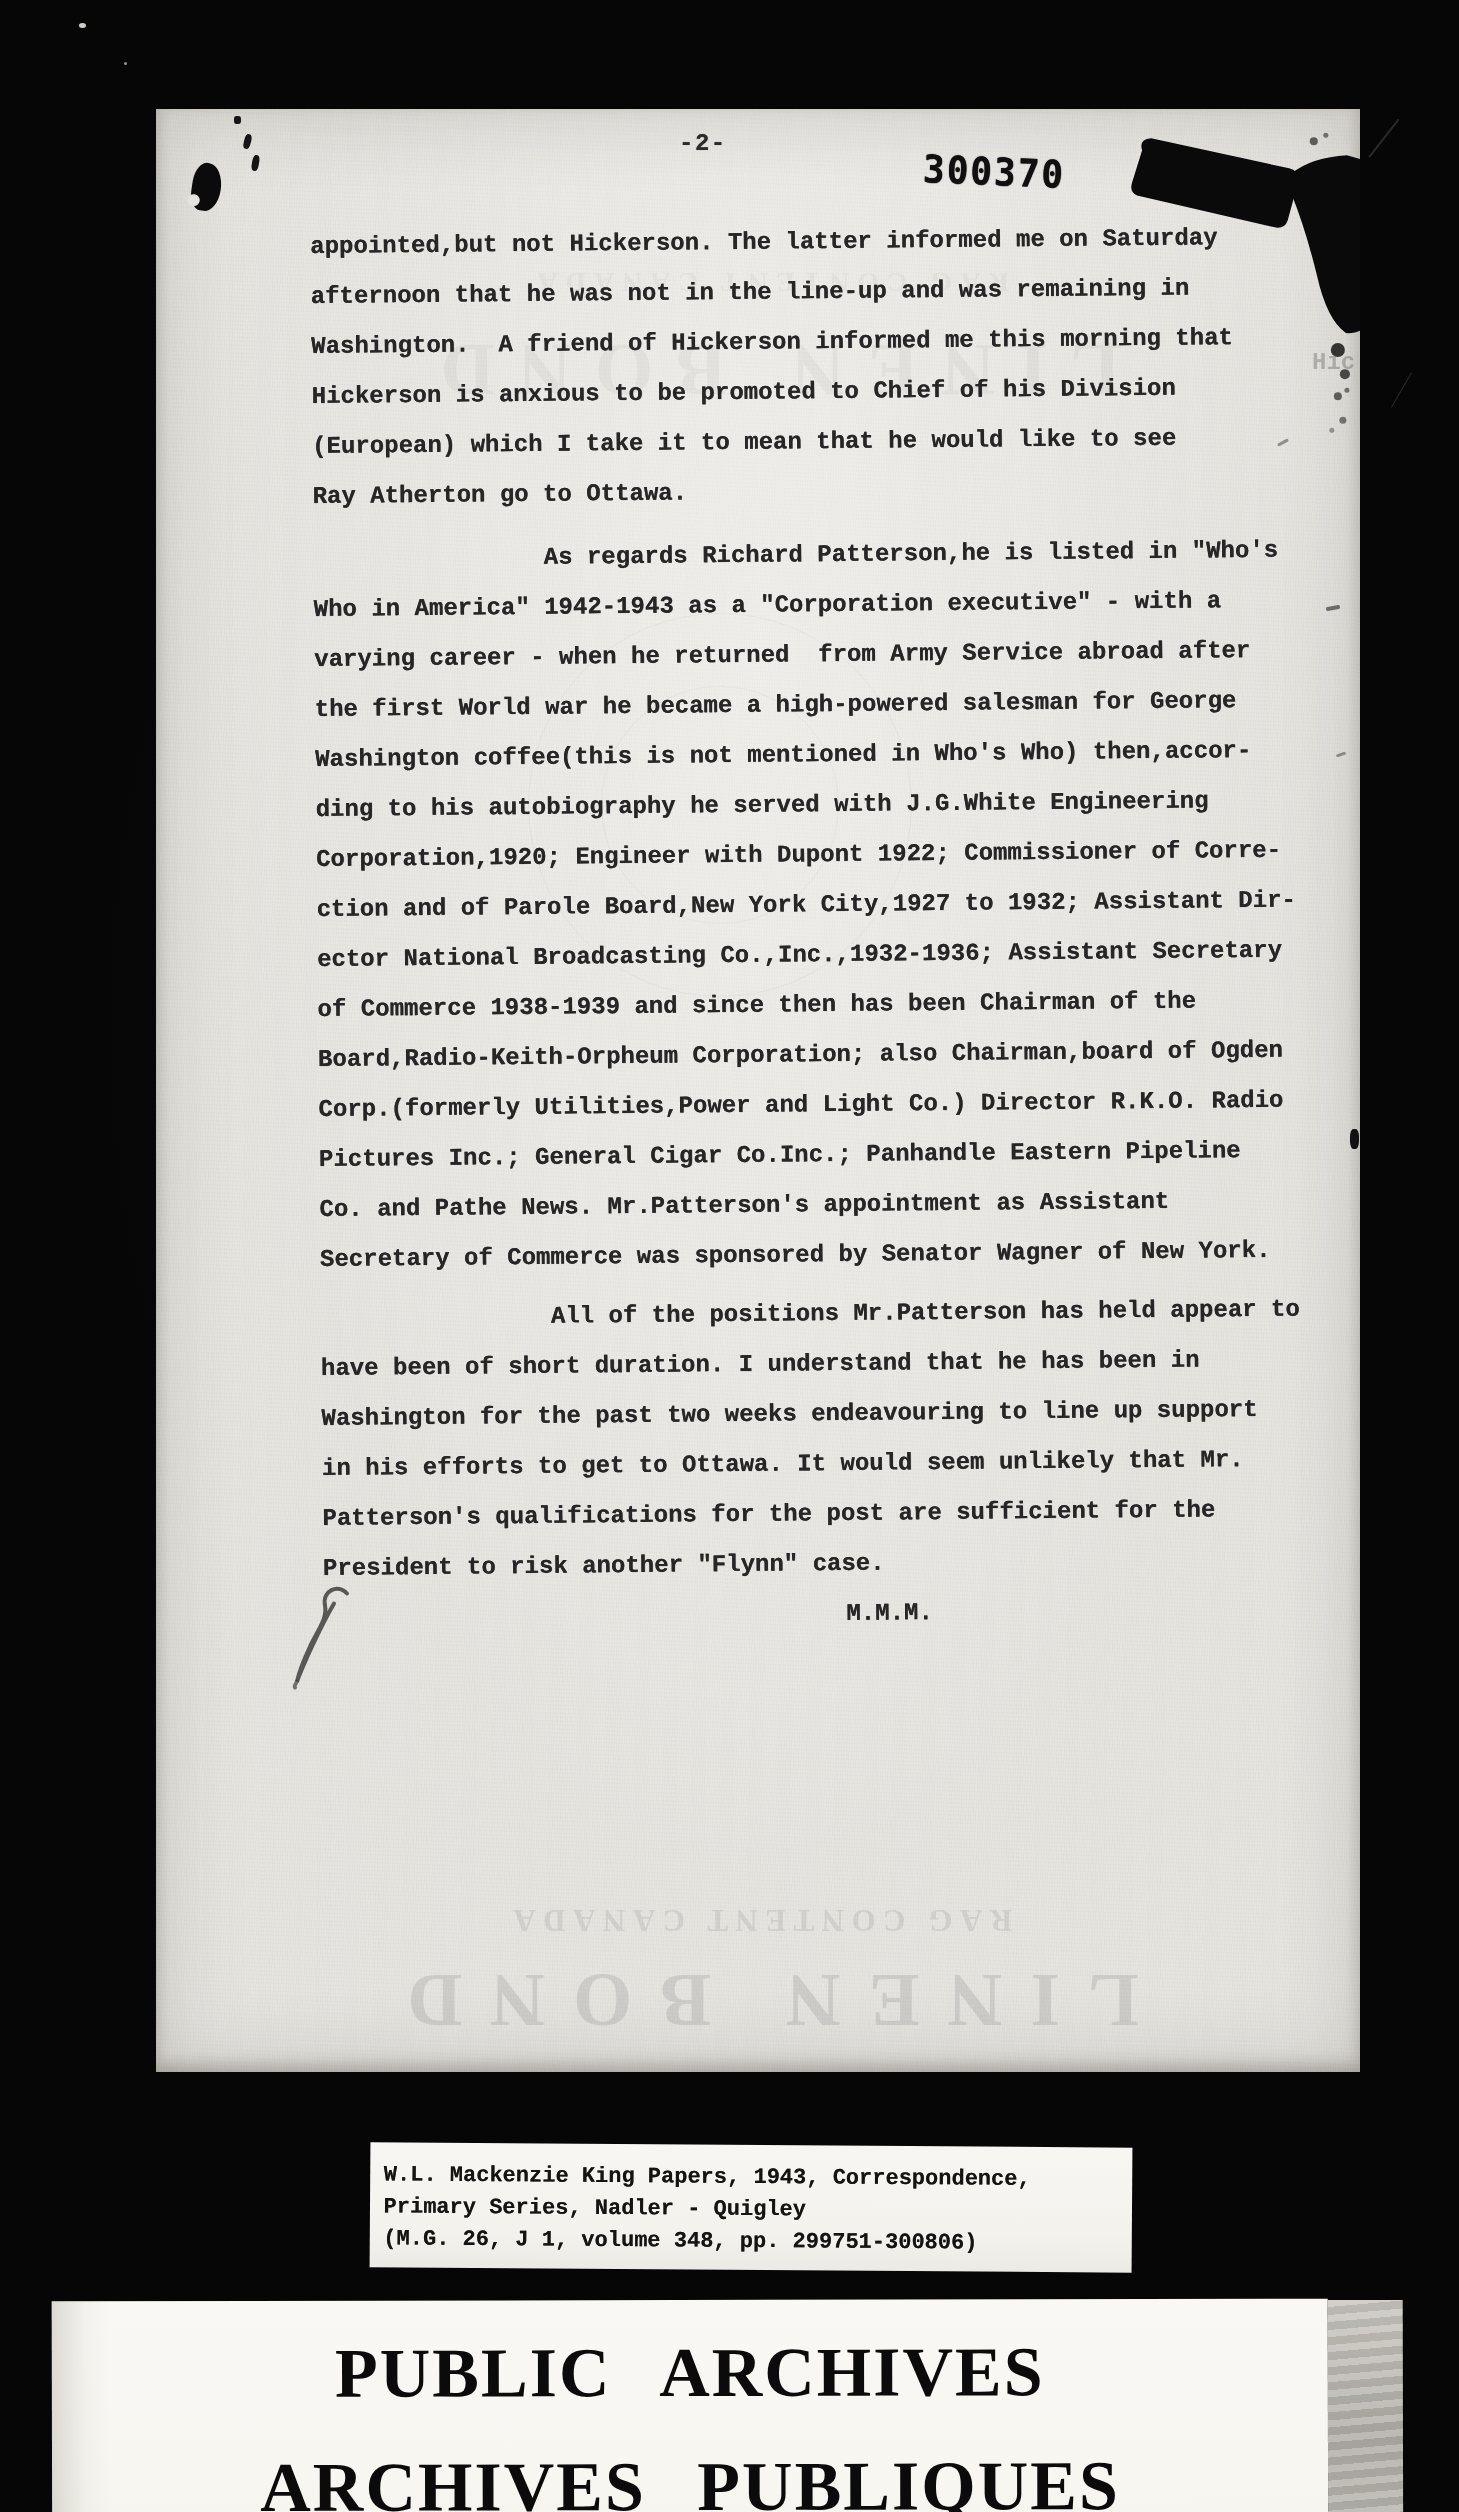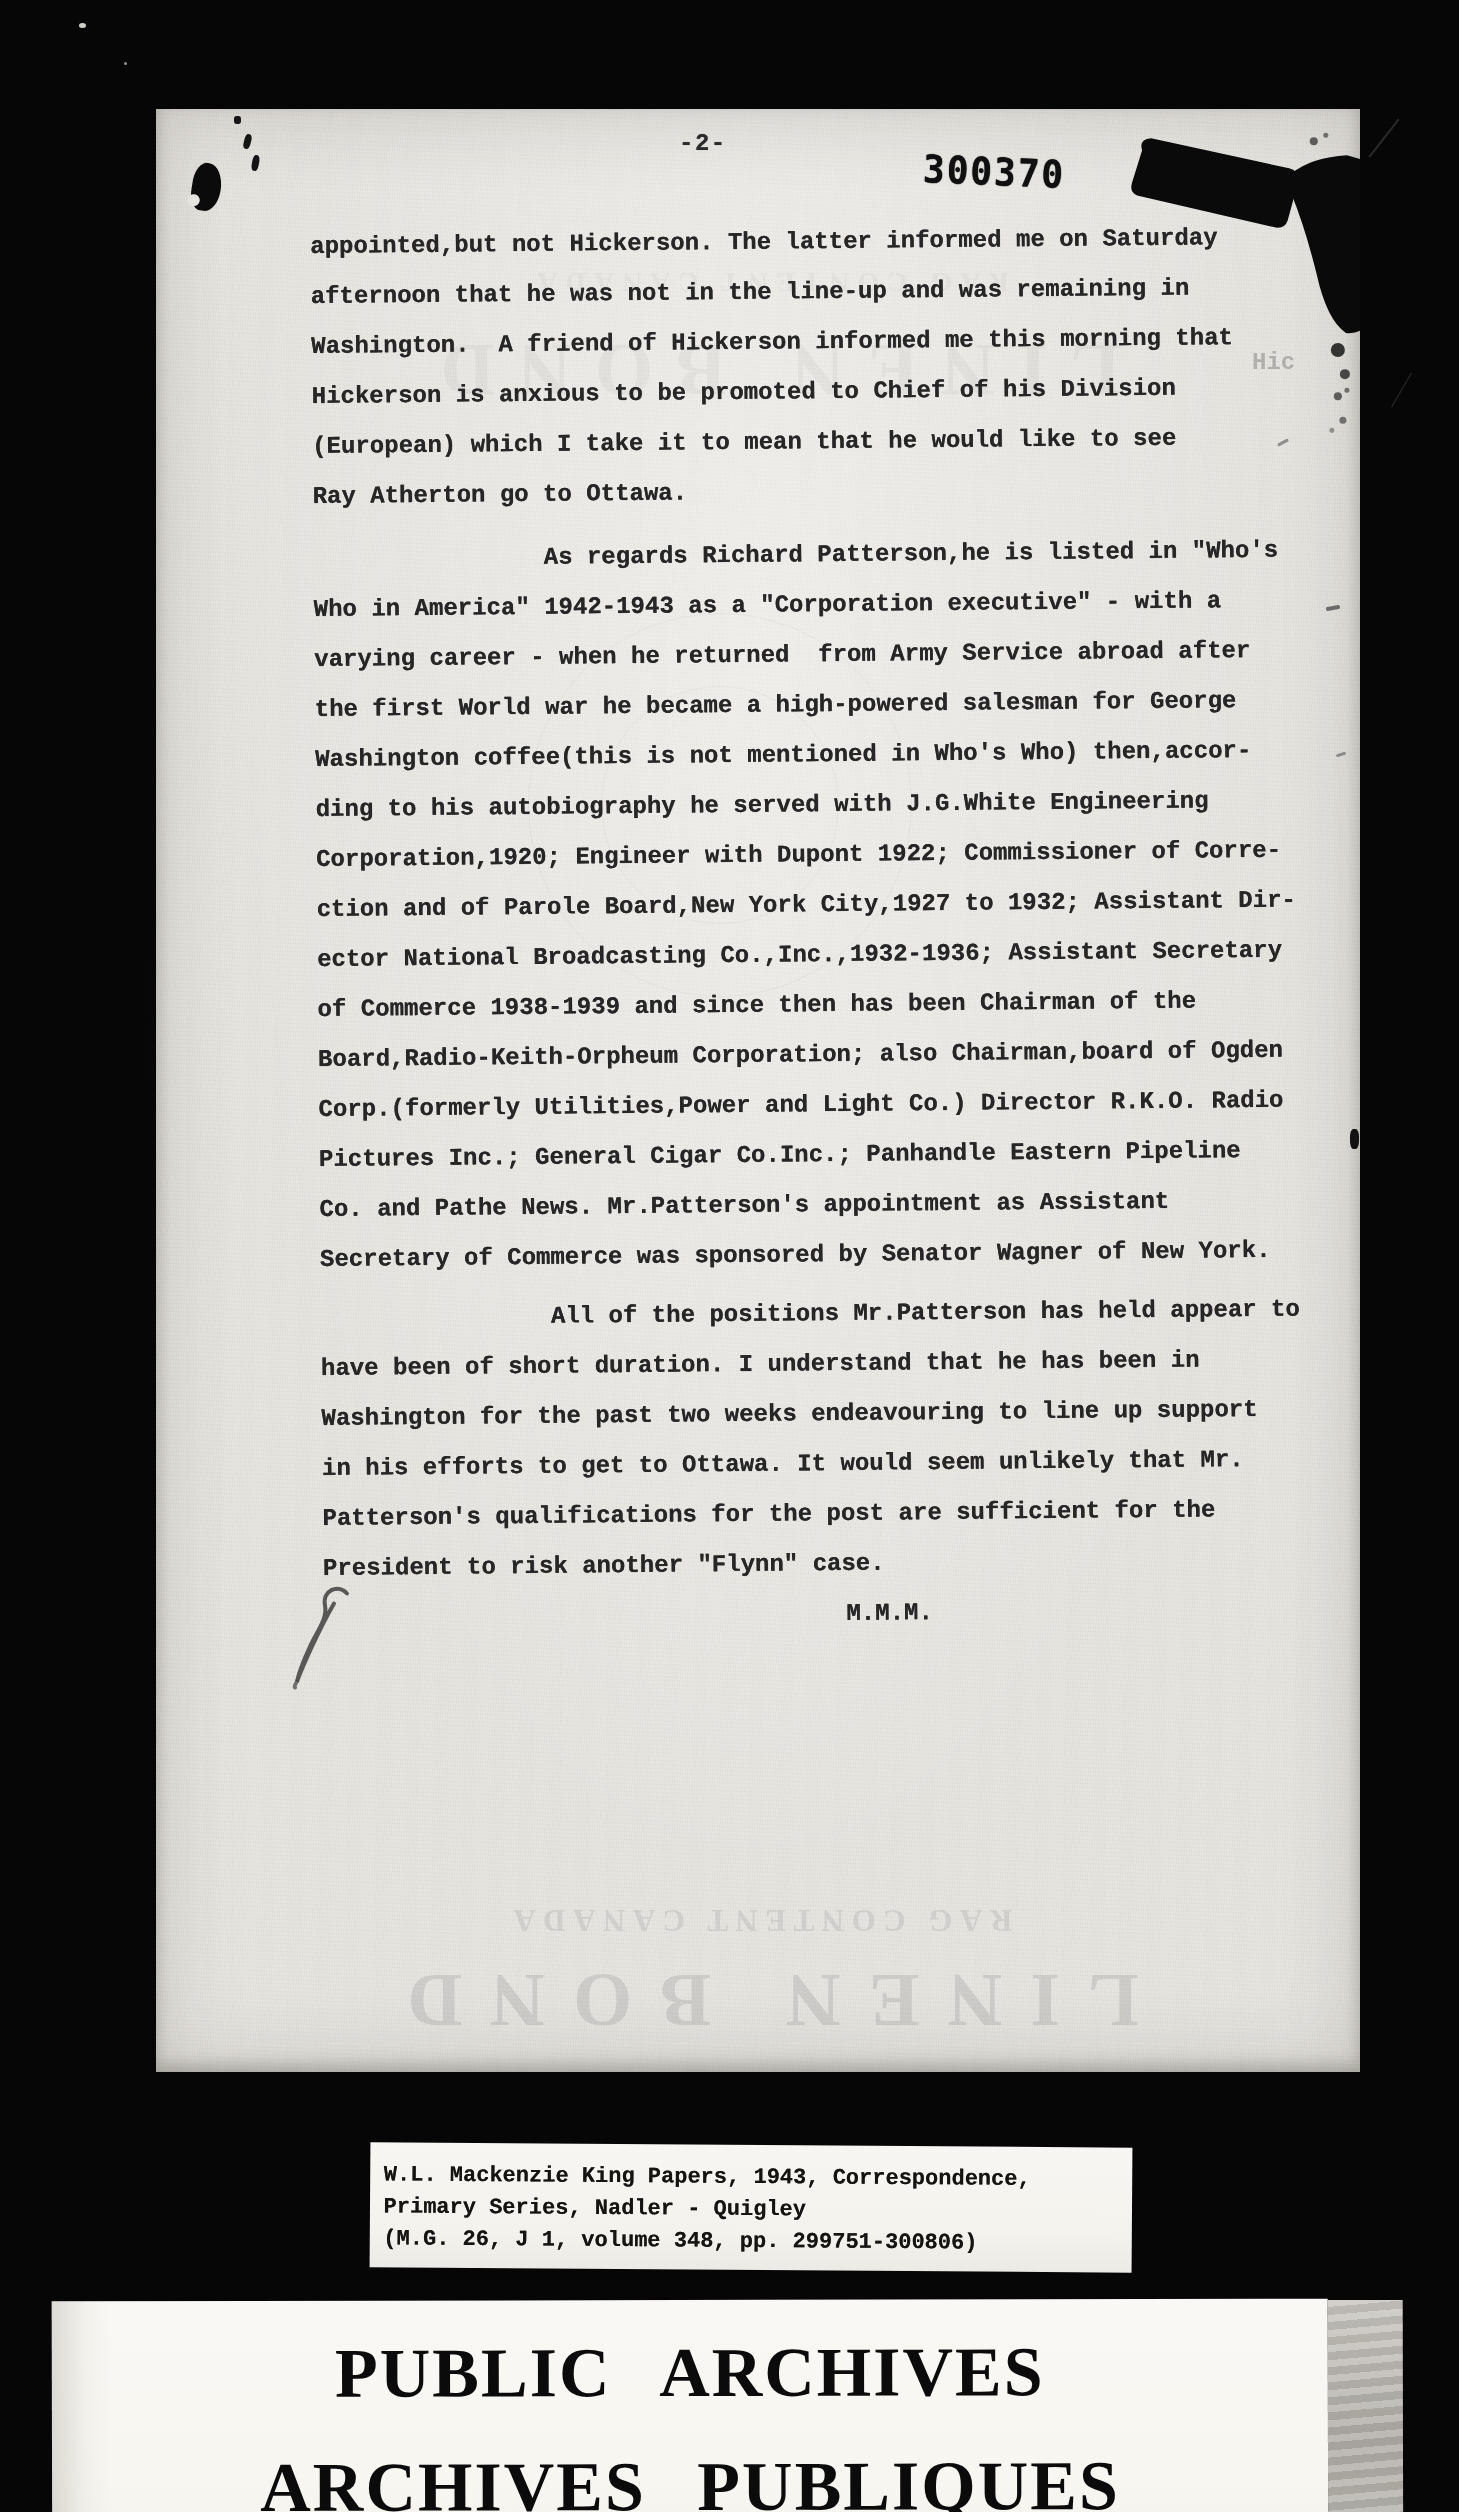--- a/index.html
+++ b/index.html
@@ -43,21 +43,21 @@
   .tline{
     white-space:pre;
     font:700 24px "Liberation Mono", monospace;
     line-height:50px;height:50px;
     text-shadow:0 0 0.6px rgba(35,35,35,0.65), 0.3px 0.2px 0 rgba(35,35,35,0.35);
   }
   .para-2{margin-top:13px;}
   .para-3{margin-top:9px;}
   .signature-line{padding-left:523px;}
   .ghost-fragment{
-    position:absolute;left:1096px;top:240px;
+    position:absolute;left:1156px;top:240px;
     font:700 24px "Liberation Mono", monospace;color:rgba(45,45,50,0.28);
     text-shadow:none;white-space:pre;
   }
   
   .wm{
     position:absolute;display:flex;flex-direction:column;align-items:center;
     transform:rotate(180deg);text-align:center;pointer-events:none;
   }
   .wm-upper{left:241px;top:90px;width:744px;height:281px;gap:29px;justify-content:center;}
   .wm-lower{left:211px;top:1764px;width:784px;height:201px;gap:19px;justify-content:center;}

